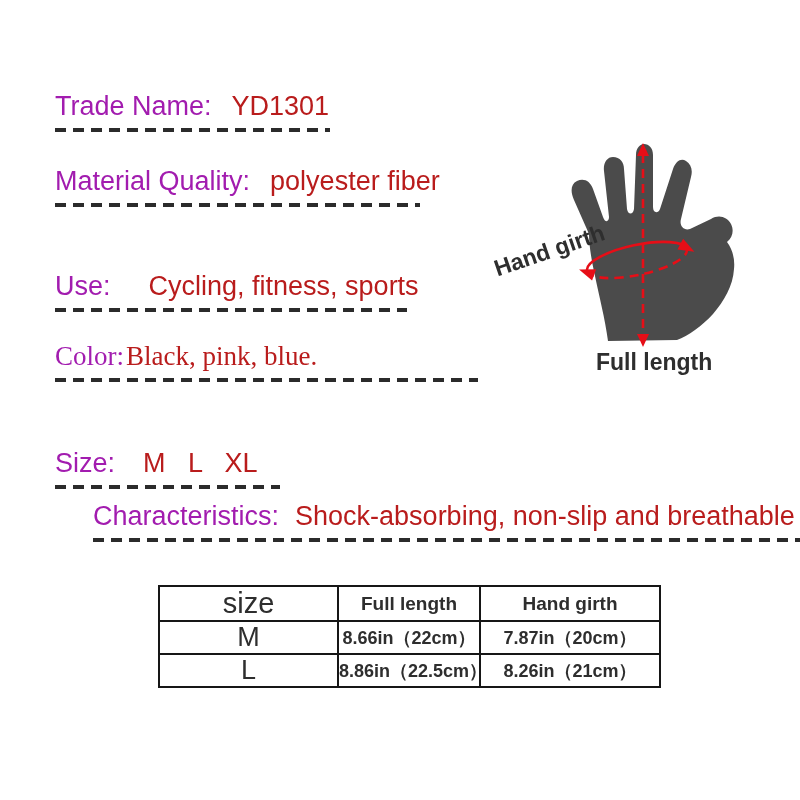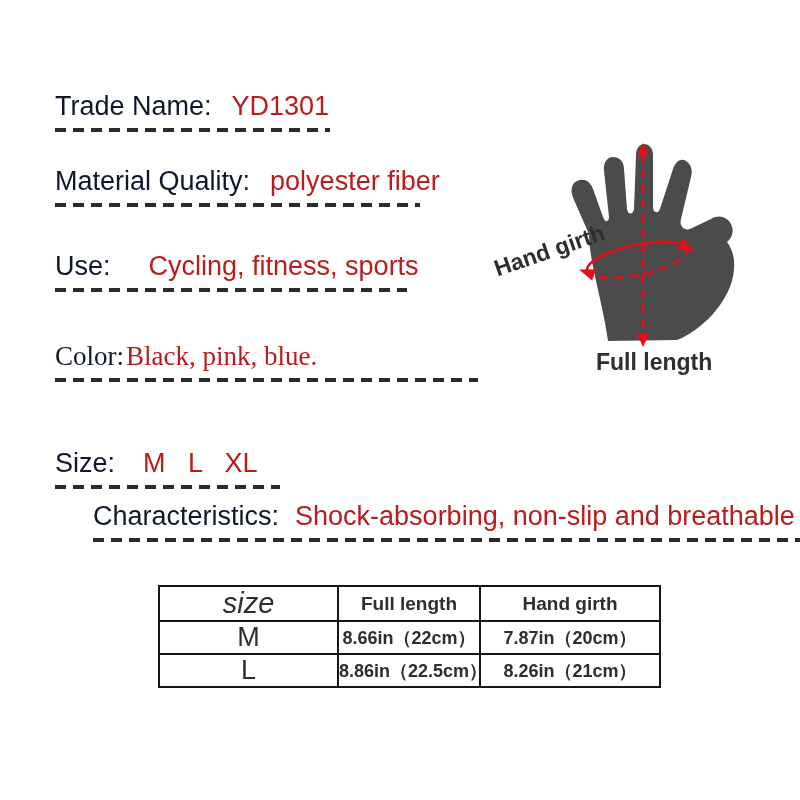--- a/index.html
+++ b/index.html
@@ -3,49 +3,49 @@
 <meta charset="utf-8">
 <style>
   html,body{margin:0;padding:0;background:#ffffff;}
   .canvas{
     position:relative;width:800px;height:800px;background:#ffffff;overflow:hidden;
     font-family:"Liberation Sans","DejaVu Sans",sans-serif;color:#2e2e2e;
   }
   
   .field{position:absolute;left:55px;}
   .ft{display:flex;gap:20px;font-size:27px;line-height:33px;white-space:pre;}
-  .lab{color:#0f172a;}
+  .lab{color:#a21caf;}
   .val{color:#b91c1c;}
   .dash{
     height:4px;margin-top:5px;
     background:repeating-linear-gradient(90deg,#2b2b2b 0 11px,transparent 11px 18px);
   }
   .f1{top:90px;}  .f1 .dash{width:275px;}
   .f2{top:165px;} .f2 .dash{width:365px;}
-  .f3{top:250px;} .f3 .ft{gap:38px;} .f3 .dash{width:352px;}
+  .f3{top:250px;} .f3 .ft{gap:38px;margin-top:20px;} .f3 .dash{width:352px;}
   .f4{top:340px;} .f4 .ft{gap:2px;font-family:Liberation Serif, serif;} .f4 .dash{width:423px;}
   .f5{top:424px;margin-top:23px;} .f5 .ft{gap:28px;} .f5 .dash{width:225px;}
   .f6{top:500px;left:60px;margin-left:33px;} .f6 .ft{gap:16px;} .f6 .dash{width:712px;}
   
   .hand-wrap{position:absolute;left:543px;top:138px;width:215px;height:225px;}
   .hand-girth-label{
     position:absolute;left:495px;top:256px;width:120px;font-size:23px;font-weight:bold;
     color:#2e2e2e;transform:rotate(-19deg);transform-origin:left center;white-space:nowrap;
   }
   .full-length-label{
     position:absolute;left:596px;top:349px;font-size:23px;font-weight:bold;color:#2e2e2e;white-space:nowrap;
   }
   
   .size-table{
     position:absolute;left:158px;top:585px;width:495px;border-collapse:collapse;table-layout:fixed;
   }
   .size-table th,.size-table td{
     border:2px solid #161616;text-align:center;vertical-align:middle;padding:0;white-space:nowrap;overflow:visible;
   }
-  .col1{width:177px;font-style:italic;} .col2{width:140px;} .col3{width:178px;}
+  .col1{width:177px;} .col2{width:140px;} .col3{width:178px;}
   .h-size{height:30px;font-size:29px;font-weight:normal;}
   .h-col{height:30px;font-size:19px;font-weight:bold;}
   .c-size{height:28px;font-size:27px;}
   .c-val{height:28px;font-size:18px;font-weight:bold;margin-left:47px;}
 </style>
 </head>
 <body>
 
 <div class="canvas">
 

